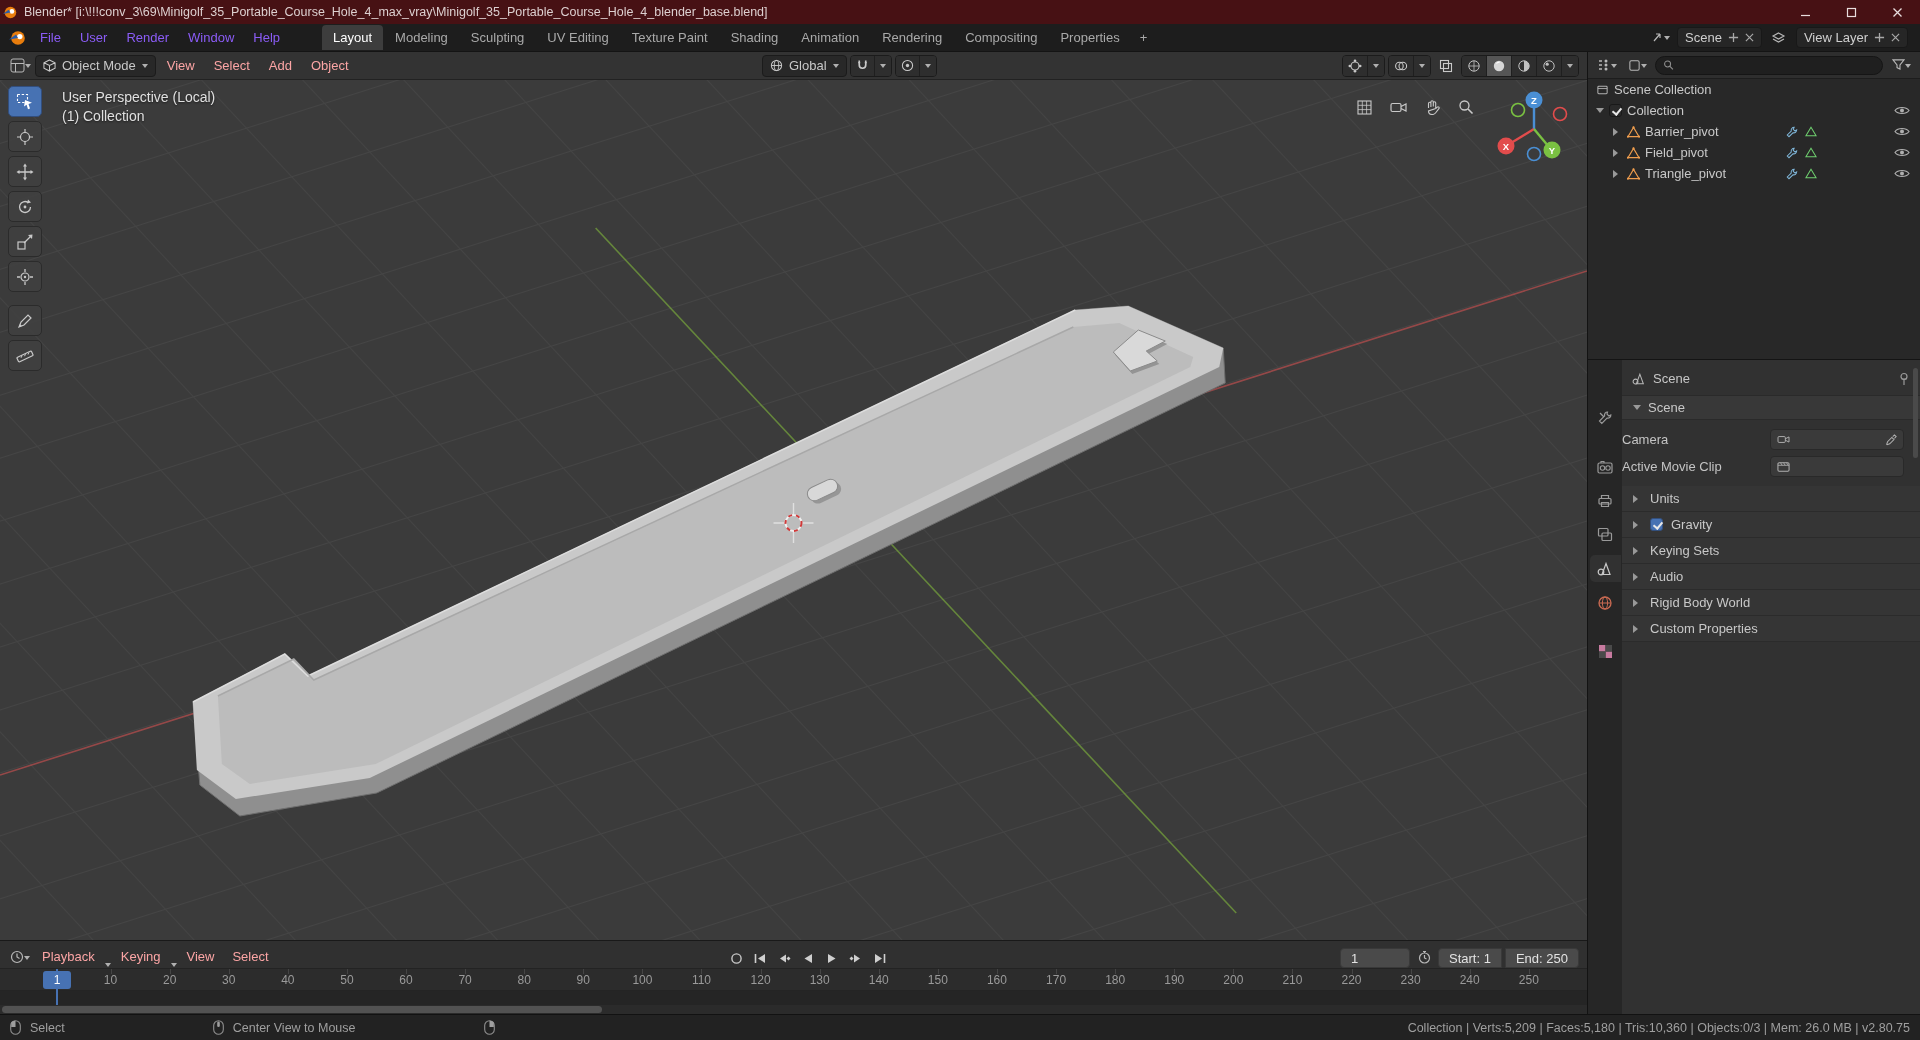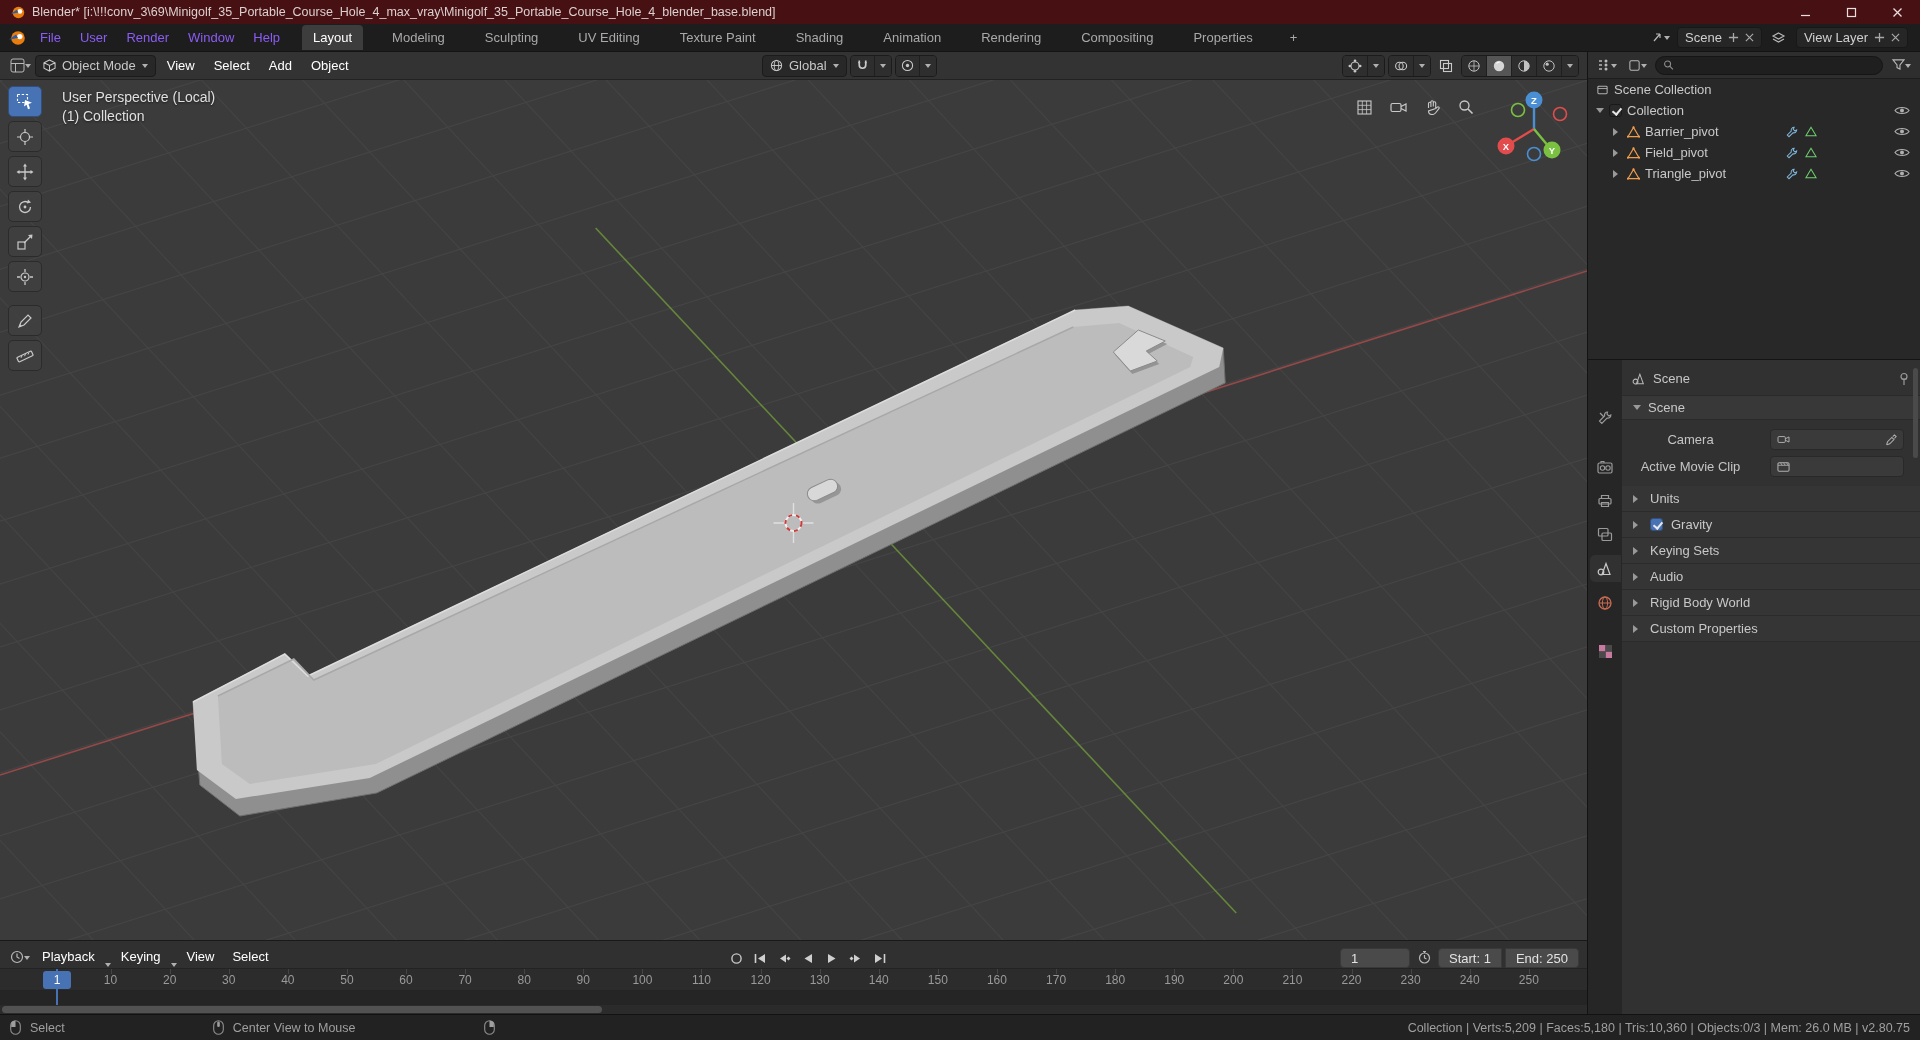--- a/index.html
+++ b/index.html
@@ -3,40 +3,40 @@
 <meta charset="utf-8">
 <style>
   *{box-sizing:border-box;margin:0;padding:0}
   html,body{width:1920px;height:1040px;overflow:hidden;background:#1d1d1d;font-family:"Liberation Sans",sans-serif;font-size:13px;color:#c8c8c8;user-select:none}
   svg{display:block}
   .caret{width:0;height:0;border:3.5px solid transparent;border-top:4.5px solid #b0b0b0;transform:translateY(2px);flex:none}
   .caret-r{width:0;height:0;border:4px solid transparent;border-left:5.5px solid #999;flex:none}
   .caret-d{width:0;height:0;border:4px solid transparent;border-top:5.5px solid #999;transform:translateY(2px);flex:none}
 
   
-  #titlebar{height:24px;background:#471114;display:flex;align-items:center;padding-left:10px;color:#ddd0d0;font-size:12.5px;gap:7px}
+  #titlebar{height:24px;background:#471114;display:flex;align-items:center;padding-left:2px;color:#ddd0d0;font-size:12.5px;gap:7px}
   #titlebar .win-btns{margin-left:auto;display:flex;height:100%}
   .win-btn{width:46px;display:flex;align-items:center;justify-content:center;color:#e9dddd}
 
   
   #menubar{height:28px;background:#1d1d1d;display:flex;align-items:center;padding:0 8px;border-bottom:1px solid #141414;gap:1px}
   .menu-item{padding:4px 9px;border-radius:4px;color:#8b5cf6}
-  .ws-tabs{display:flex;margin-left:12px;gap:18px}
+  .ws-tabs{display:flex;margin-left:32px;gap:1px}
   .ws-tab{padding:5px 11px;color:#a9a9a9;border-radius:4px 4px 0 0;white-space:nowrap}
   .ws-tab.active{background:#3d3d3d;color:#fff}
   .ws-add{padding:5px 8px;color:#a9a9a9}
   .mb-right{margin-left:auto;display:flex;align-items:center;gap:5px;padding-right:4px}
   .id-pill{display:flex;align-items:center;gap:6px;background:#262626;border:1px solid #181818;border-radius:4px;height:21px;padding:0 7px;color:#cfcfcf}
 
   
   #main{display:flex;height:962px}
   #left-col{flex:1;min-width:0;display:flex;flex-direction:column;border-right:1px solid #131313}
 
   #tool-header{height:28px;background:#333;border-bottom:1px solid #222;display:flex;align-items:center;padding:0 8px;gap:3px}
-  .hdr-menu{padding:4px 8px;color:#ffffff}
+  .hdr-menu{padding:4px 8px;color:#fca5a5}
   .hdr-pill{display:flex;align-items:center;gap:6px;background:#282828;border:1px solid #1b1b1b;border-radius:4px;height:22px;padding:0 7px}
   .seg{display:flex;border:1px solid #1b1b1b;border-radius:4px;overflow:hidden;height:22px}
   .seg>*{display:flex;align-items:center;justify-content:center;background:#2e2e2e;padding:0 5px;border-right:1px solid #1f1f1f}
   .seg>*:last-child{border-right:none}
   .seg .on{background:#555}
   .icon-btn{display:flex;align-items:center;justify-content:center;width:24px;height:22px;border-radius:4px}
 
   
   #viewport{flex:1;position:relative;background:#3b3b3b;overflow:hidden}
   #vp-overlay-text{position:absolute;left:62px;top:8px;line-height:19px;color:#e0e0e0;font-size:14px;text-shadow:0 1px 2px rgba(0,0,0,.55)}
@@ -77,21 +77,21 @@
 
   #properties{flex:1;display:flex;min-height:0;position:relative}
   #prop-tabs{width:34px;background:#262626;display:flex;flex-direction:column;align-items:center;padding-top:44px;gap:7px;flex:none}
   .ptab{width:31px;height:27px;display:flex;align-items:center;justify-content:center;border-radius:5px 0 0 5px}
   .ptab.active{background:#313131}
   .ptab-gap{height:8px}
   #prop-content{flex:1;background:#313131;padding-top:6px;overflow:hidden}
   .prop-crumb{display:flex;align-items:center;gap:7px;padding:5px 10px 9px 10px}
   .prop-section-hdr{display:flex;align-items:center;gap:7px;background:#383838;height:25px;padding:0 11px;border-top:1px solid #2a2a2a;border-bottom:1px solid #2a2a2a}
   .prop-row{display:flex;align-items:center;height:27px;padding-right:16px}
-  .prop-label{width:148px;text-align:center;padding-right:11px;color:#c4c4c4;flex:none;white-space:nowrap}
+  .prop-label{width:148px;text-align:left;padding-right:11px;color:#c4c4c4;flex:none;white-space:nowrap}
   .prop-field{flex:1;display:flex;align-items:center;background:#3a3a3a;border:1px solid #292929;border-radius:4px;height:21px;padding:0 6px;gap:6px}
   .collapse-row{display:flex;align-items:center;gap:8px;height:26px;padding:0 11px;background:#353535;border-bottom:1px solid #2b2b2b}
   .prop-gap{height:6px}
 
   .checkbox{width:13px;height:13px;border-radius:3px;background:#2a2a2a;border:1px solid #191919;position:relative;flex:none}
   .checkbox.checked::after{content:"";position:absolute;left:3.5px;top:1px;width:4px;height:7px;border-right:2px solid #e8e8e8;border-bottom:2px solid #e8e8e8;transform:rotate(40deg)}
   .checkbox.accent{background:var(--accent,#4772b3);border-color:#33507e}
 
   .vscroll{position:absolute;right:2px;width:5px;border-radius:2.5px;background:#4a4a4a}
 

